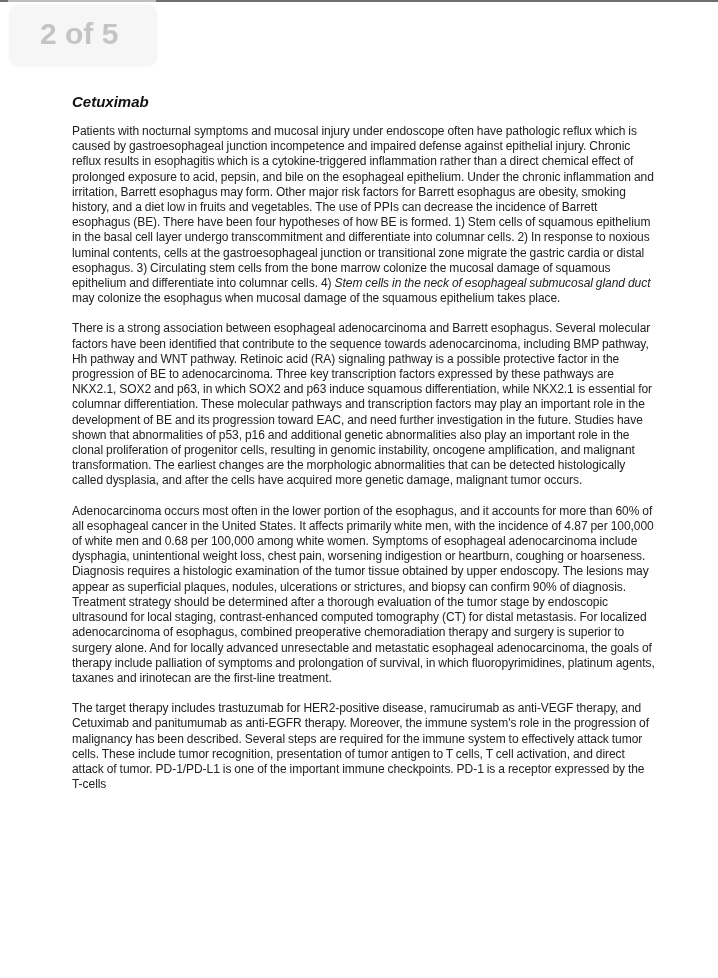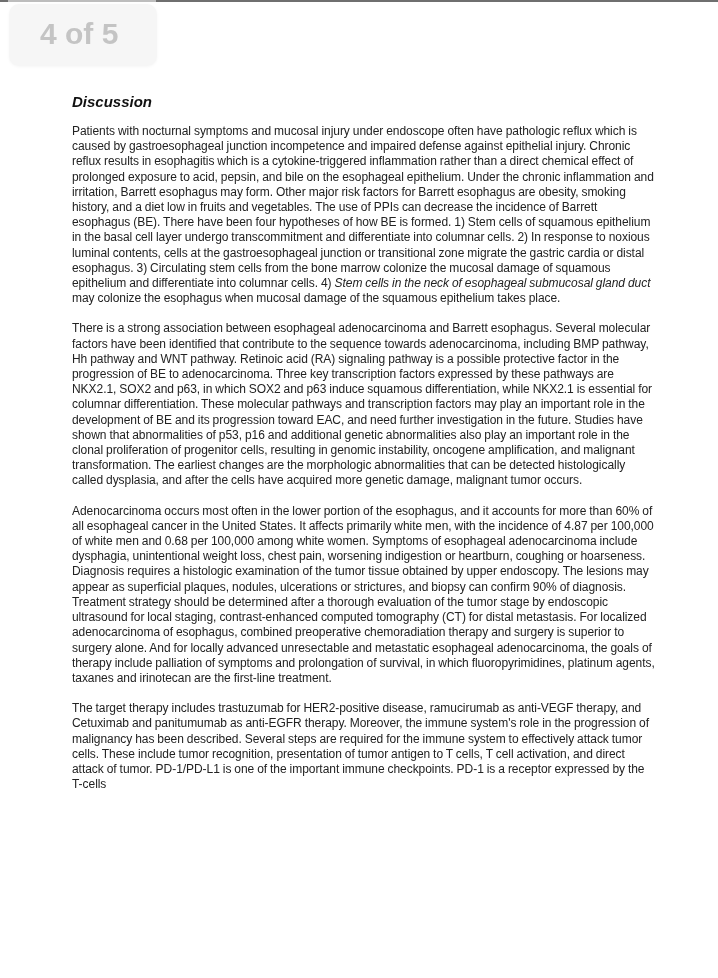--- a/index.html
+++ b/index.html
@@ -78,25 +78,25 @@
   }
 </style>
 </head>
 <body>
 
 <div class="top-bar">
   <div class="left-seg"></div>
 </div>
 
 <div class="page-badge">
-  <span>4 of 5</span>
+  <span>2 of 5</span>
 </div>
 
 <div class="doc">
-  <div class="heading">Discussion</div>
+  <div class="heading">Cetuximab</div>
 
   <p class="para"><span>Patients with nocturnal symptoms and mucosal injury under endoscope often have pathologic reflux which is caused by gastroesophageal junction incompetence and impaired defense against epithelial injury. Chronic reflux results in esophagitis which is a cytokine-triggered inflammation rather than a direct chemical effect of prolonged exposure to acid, pepsin, and bile on the esophageal epithelium. Under the chronic inflammation and irritation, Barrett esophagus may form. Other major risk factors for Barrett esophagus are obesity, smoking history, and a diet low in fruits and vegetables. The use of PPIs can decrease the incidence of Barrett esophagus (BE). There have been four hypotheses of how BE is formed. 1) Stem cells of squamous epithelium in the basal cell layer undergo transcommitment and differentiate into columnar cells. 2) In response to noxious luminal contents, cells at the gastroesophageal junction or transitional zone migrate the gastric cardia or distal esophagus. 3) Circulating stem cells from the bone marrow colonize the mucosal damage of squamous epithelium and differentiate into columnar cells. 4) </span><em>Stem cells in the neck of esophageal submucosal gland duct</em><span> may colonize the esophagus when mucosal damage of the squamous epithelium takes place.</span></p>
 
   <p class="para">There is a strong association between esophageal adenocarcinoma and Barrett esophagus. Several molecular factors have been identified that contribute to the sequence towards adenocarcinoma, including BMP pathway, Hh pathway and WNT pathway. Retinoic acid (RA) signaling pathway is a possible protective factor in the progression of BE to adenocarcinoma. Three key transcription factors expressed by these pathways are NKX2.1, SOX2 and p63, in which SOX2 and p63 induce squamous differentiation, while NKX2.1 is essential for columnar differentiation. These molecular pathways and transcription factors may play an important role in the development of BE and its progression toward EAC, and need further investigation in the future. Studies have shown that abnormalities of p53, p16 and additional genetic abnormalities also play an important role in the clonal proliferation of progenitor cells, resulting in genomic instability, oncogene amplification, and malignant transformation. The earliest changes are the morphologic abnormalities that can be detected histologically called dysplasia, and after the cells have acquired more genetic damage, malignant tumor occurs.</p>
 
   <p class="para">Adenocarcinoma occurs most often in the lower portion of the esophagus, and it accounts for more than 60% of all esophageal cancer in the United States. It affects primarily white men, with the incidence of 4.87 per 100,000 of white men and 0.68 per 100,000 among white women. Symptoms of esophageal adenocarcinoma include dysphagia, unintentional weight loss, chest pain, worsening indigestion or heartburn, coughing or hoarseness. Diagnosis requires a histologic examination of the tumor tissue obtained by upper endoscopy. The lesions may appear as superficial plaques, nodules, ulcerations or strictures, and biopsy can confirm 90% of diagnosis. Treatment strategy should be determined after a thorough evaluation of the tumor stage by endoscopic ultrasound for local staging, contrast-enhanced computed tomography (CT) for distal metastasis. For localized adenocarcinoma of esophagus, combined preoperative chemoradiation therapy and surgery is superior to surgery alone. And for locally advanced unresectable and metastatic esophageal adenocarcinoma, the goals of therapy include palliation of symptoms and prolongation of survival, in which fluoropyrimidines, platinum agents, taxanes and irinotecan are the first-line treatment.</p>
 
   <p class="para">The target therapy includes trastuzumab for HER2-positive disease, ramucirumab as anti-VEGF therapy, and Cetuximab and panitumumab as anti-EGFR therapy. Moreover, the immune system's role in the progression of malignancy has been described. Several steps are required for the immune system to effectively attack tumor cells. These include tumor recognition, presentation of tumor antigen to T cells, T cell activation, and direct attack of tumor. PD-1/PD-L1 is one of the important immune checkpoints. PD-1 is a receptor expressed by the T-cells</p>
 </div>
 

